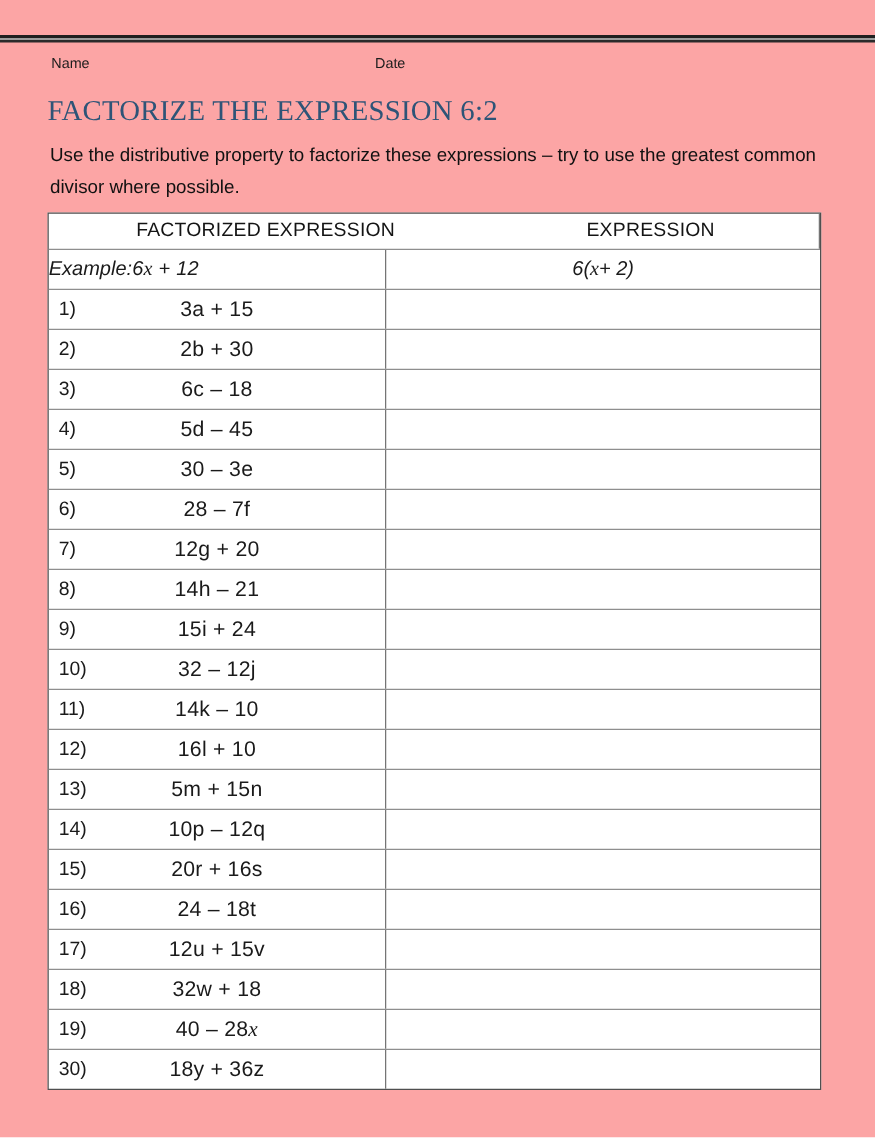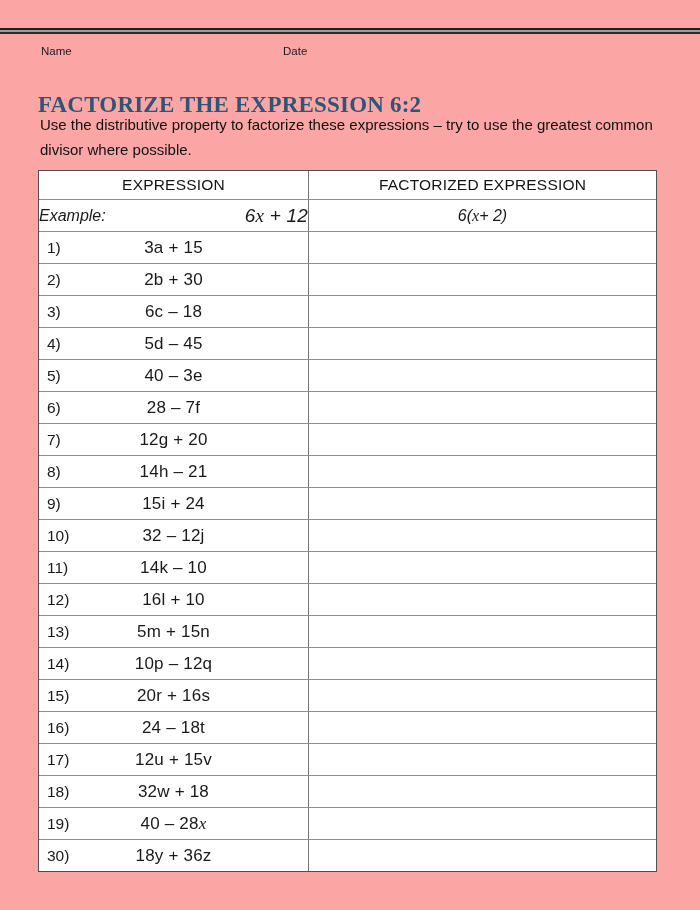--- a/index.html
+++ b/index.html
@@ -6,24 +6,24 @@
   .sheet{
     position:relative;width:700px;height:910px;background:#fca5a5;
     font-family:"Liberation Sans",sans-serif;color:#1a1a1a;overflow:hidden;
   }
   .topbar{
     position:absolute;left:0;top:28px;width:700px;height:6px;
     background:linear-gradient(to bottom,#1f1f1f 0,#1f1f1f 38%,#9b9b9b 38%,#9b9b9b 64%,#2b2b2b 64%,#2b2b2b 100%);
   }
   .meta{position:absolute;top:45px;font-size:11.5px;color:#1c1c1c;}
   .meta.name{left:41px;}
-  .meta.date{left:283px;}
+  .meta.date{left:300px;}
   .title{
-    position:absolute;left:38px;top:92px;margin:0;
-    font-family:"Liberation Serif",serif;font-weight:bold;font-size:23px;
+    position:absolute;left:38px;top:76px;margin:0;
+    font-family:"Liberation Serif",serif;font-weight:normal;font-size:23px;
     letter-spacing:.2px;color:#2e5477;
   }
   .instr{
     position:absolute;left:40px;top:112px;width:630px;
     font-size:15px;line-height:25px;color:#111;font-weight:500;
   }
   .instr span{display:block;}
   .wtable{
     position:absolute;left:38px;top:170px;width:619px;
     border:1.5px solid #4f4f4f;box-sizing:border-box;background:#fff;
@@ -34,41 +34,41 @@
   .cell.left{
     width:270px;border-right:1px solid #757575;position:relative;
     display:flex;align-items:center;justify-content:center;
   }
   .cell.right{flex:1;display:flex;align-items:center;justify-content:center;}
   .hc{font-size:15.5px;letter-spacing:.2px;color:#141414;}
   .num{position:absolute;left:8px;font-size:15.5px;}
   .expr{font-size:17px;letter-spacing:.2px;}
   .example .cell.left{justify-content:flex-start;}
   .example .exlabel{font-style:italic;font-size:16px;}
-  .example .expr{flex:1;text-align:right;font-style:italic;font-size:19px;}
+  .example .expr{flex:1;text-align:left;font-style:italic;font-size:16px;}
   .ansfilled{font-style:italic;font-size:16px;}
   .vx{font-family:"Liberation Serif",serif;font-style:italic;}
 </style>
 </head>
 <body>
 
 <div class="sheet">
   <div class="topbar"></div>
   <span class="meta name">Name</span>
   <span class="meta date">Date</span>
   <h1 class="title">FACTORIZE THE EXPRESSION 6:2</h1>
   <div class="instr">
     <span>Use the distributive property to factorize these expressions – try to use the greatest common</span>
     <span>divisor where possible.</span>
   </div>
 
   <div class="wtable">
     <div class="row header">
+      <div class="cell right hc">FACTORIZED EXPRESSION</div>
       <div class="cell left hc">EXPRESSION</div>
-      <div class="cell right hc">FACTORIZED EXPRESSION</div>
     </div>
 
     <div class="row example">
       <div class="cell left">
         <span class="exlabel">Example:</span>
         <span class="expr mx">6<span class="vx">x</span> + 12</span>
       </div>
       <div class="cell right ansfilled mx">6(<span class="vx">x</span> + 2)</div>
     </div>
 
@@ -96,21 +96,21 @@
     <div class="row">
       <div class="cell left">
         <span class="num">4)</span>
         <span class="expr mx">5d – 45</span>
       </div>
       <div class="cell right"></div>
     </div>
     <div class="row">
       <div class="cell left">
         <span class="num">5)</span>
-        <span class="expr mx">40 – 3e</span>
+        <span class="expr mx">30 – 3e</span>
       </div>
       <div class="cell right"></div>
     </div>
     <div class="row">
       <div class="cell left">
         <span class="num">6)</span>
         <span class="expr mx">28 – 7f</span>
       </div>
       <div class="cell right"></div>
     </div>

